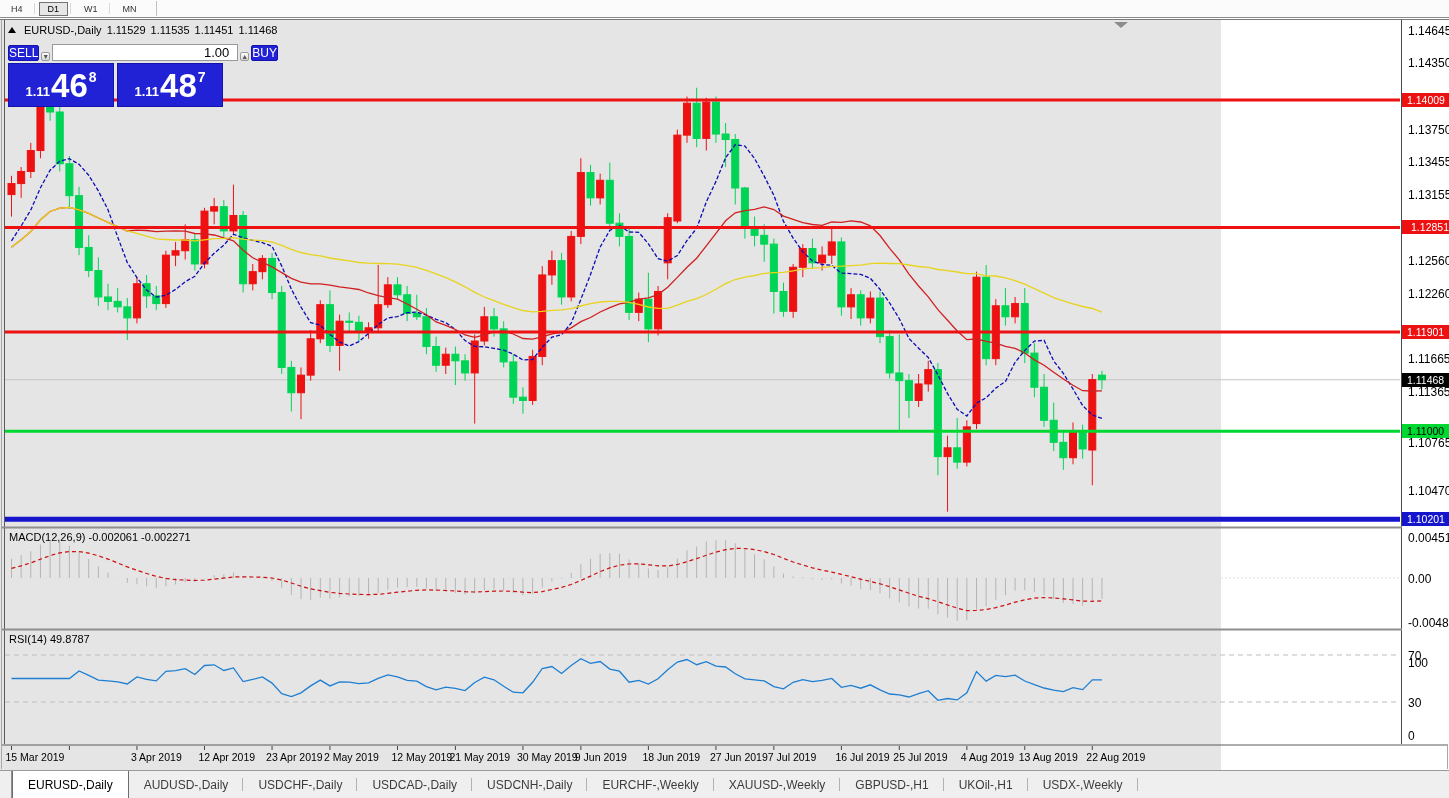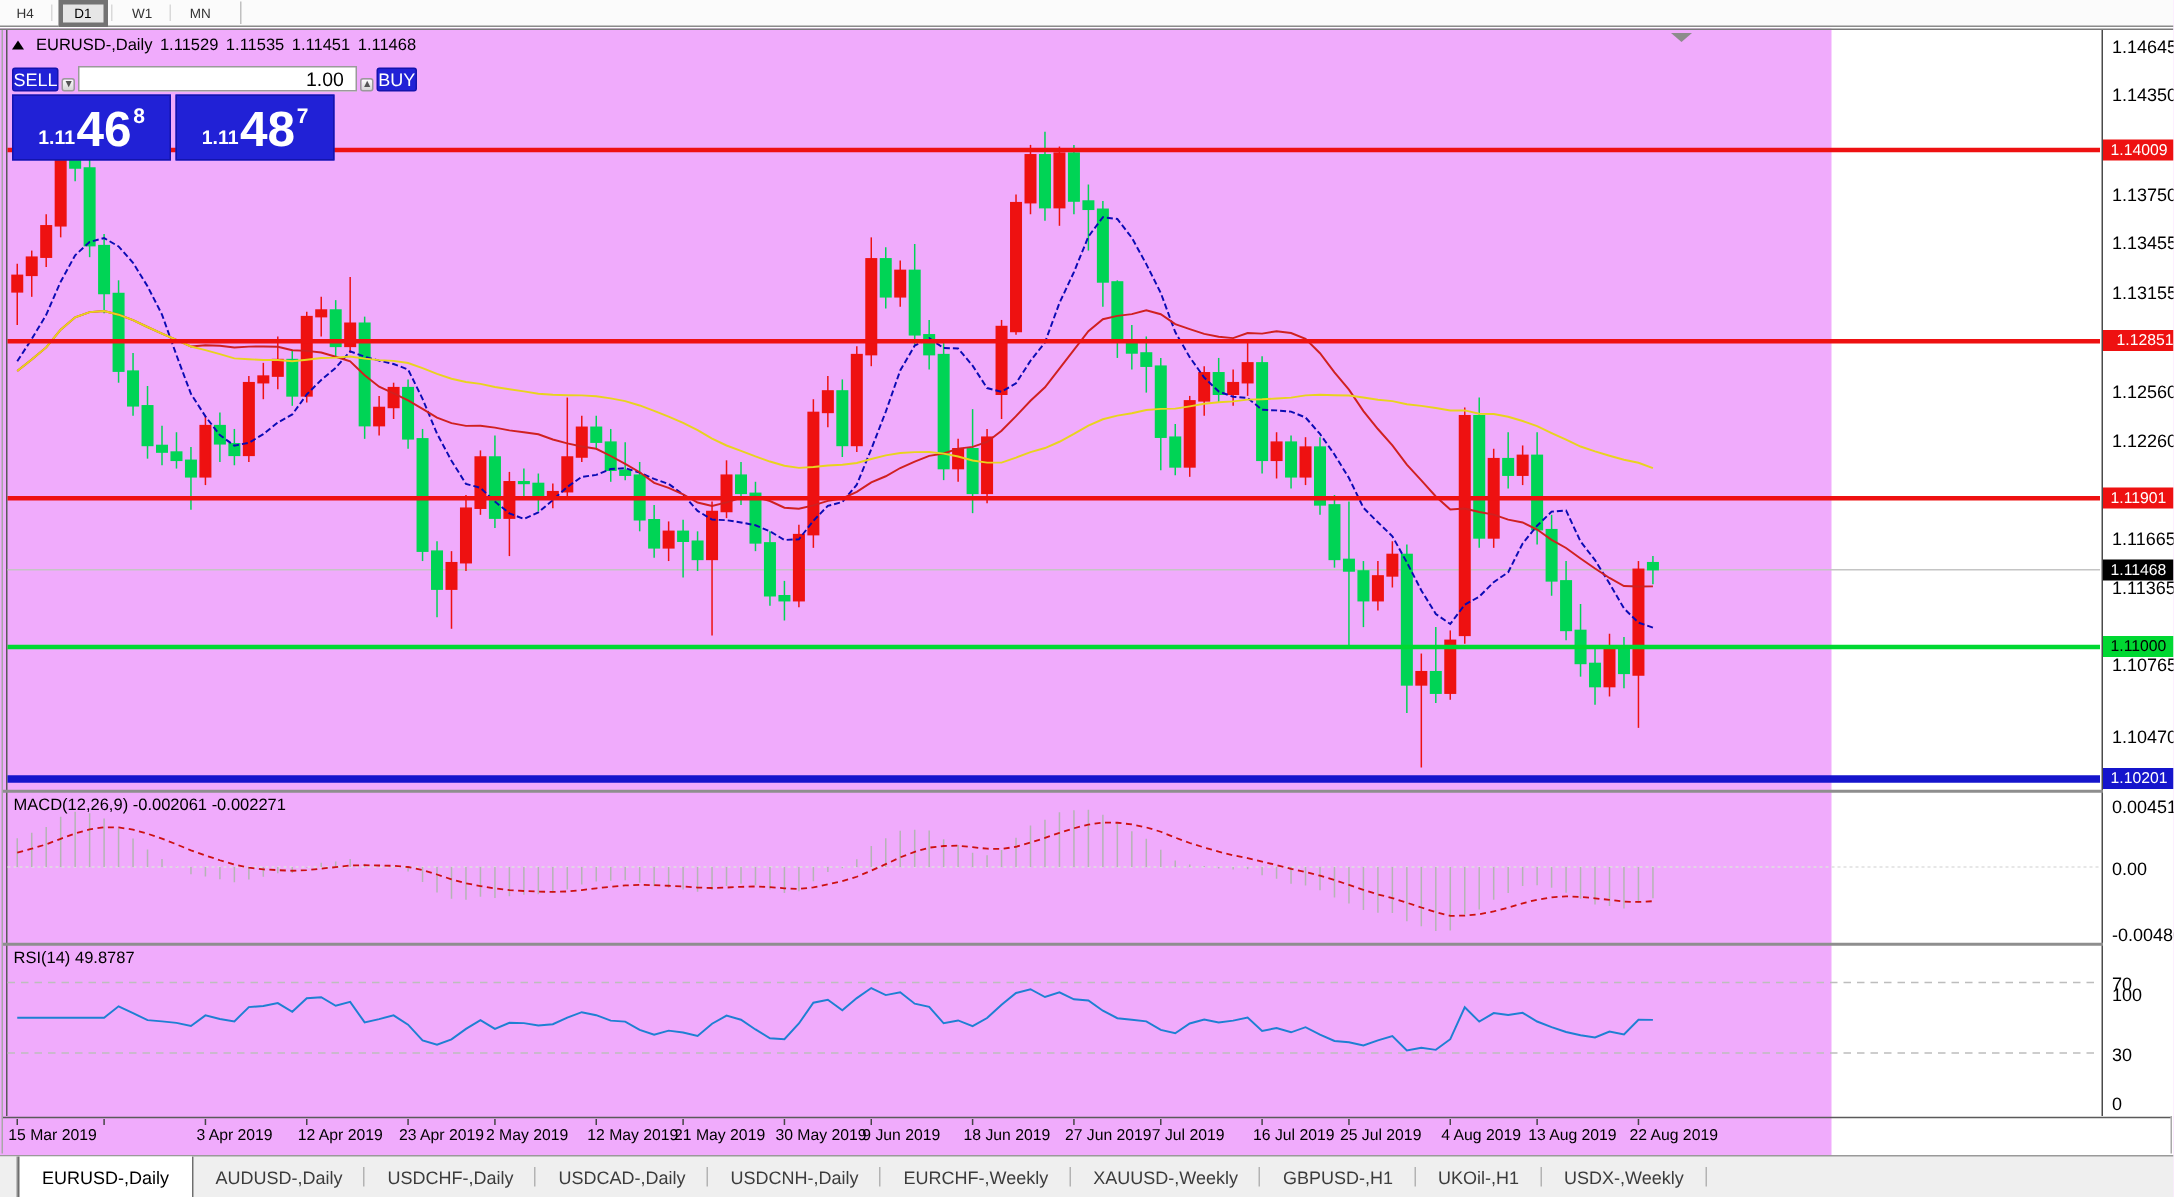--- a/index.html
+++ b/index.html
@@ -1,22 +1,22 @@
 <!DOCTYPE html>
 <html><head>
 <meta charset="utf-8">
 <style>
   html,body{margin:0;padding:0;width:1449px;height:798px;background:#ffffff;overflow:hidden;
     font-family:"Liberation Sans","DejaVu Sans",sans-serif;}
-  #stage{position:relative;width:1221px;height:798px;background:#f0abfc;}
+  #stage{position:relative;width:1221px;height:798px;background:#e5e5e5;}
   
   #tf-toolbar{position:absolute;left:0;top:0;width:1449px;height:17px;background:#fbfbfb;
     border-bottom:1px solid #8a8a8a;display:flex;align-items:center;z-index:5;}
   .tf-btn{font-size:9px;color:#333;padding:1px 8px;margin-left:2px;border:1px solid transparent;cursor:default;}
-  .tf-btn.active{background:#e6e6e6;border:3px solid #737373;color:#000;}
+  .tf-btn.active{background:#e6e6e6;border:1px solid #737373;color:#000;}
   .tf-sep{width:1px;height:11px;background:#d9d9d9;margin:0 2px;}
   .tf-endsep{width:1px;height:15px;background:#c0c0c0;margin-left:10px;}
   
   #chart-svg{position:absolute;left:0;top:0;z-index:1;}
   
   #chart-header{position:absolute;left:8px;top:24px;z-index:3;font-size:11px;color:#000;display:flex;gap:5px;align-items:center;}
   #hdr-tri{width:0;height:0;border-left:4px solid transparent;border-right:4px solid transparent;border-bottom:6px solid #000;display:inline-block;margin-right:3px;}
   
   #trade-panel{position:absolute;left:8px;top:40px;z-index:4;width:219px;}
   .tp-row1{display:flex;gap:2px;height:21px;margin-bottom:2px;align-items:flex-end;}

